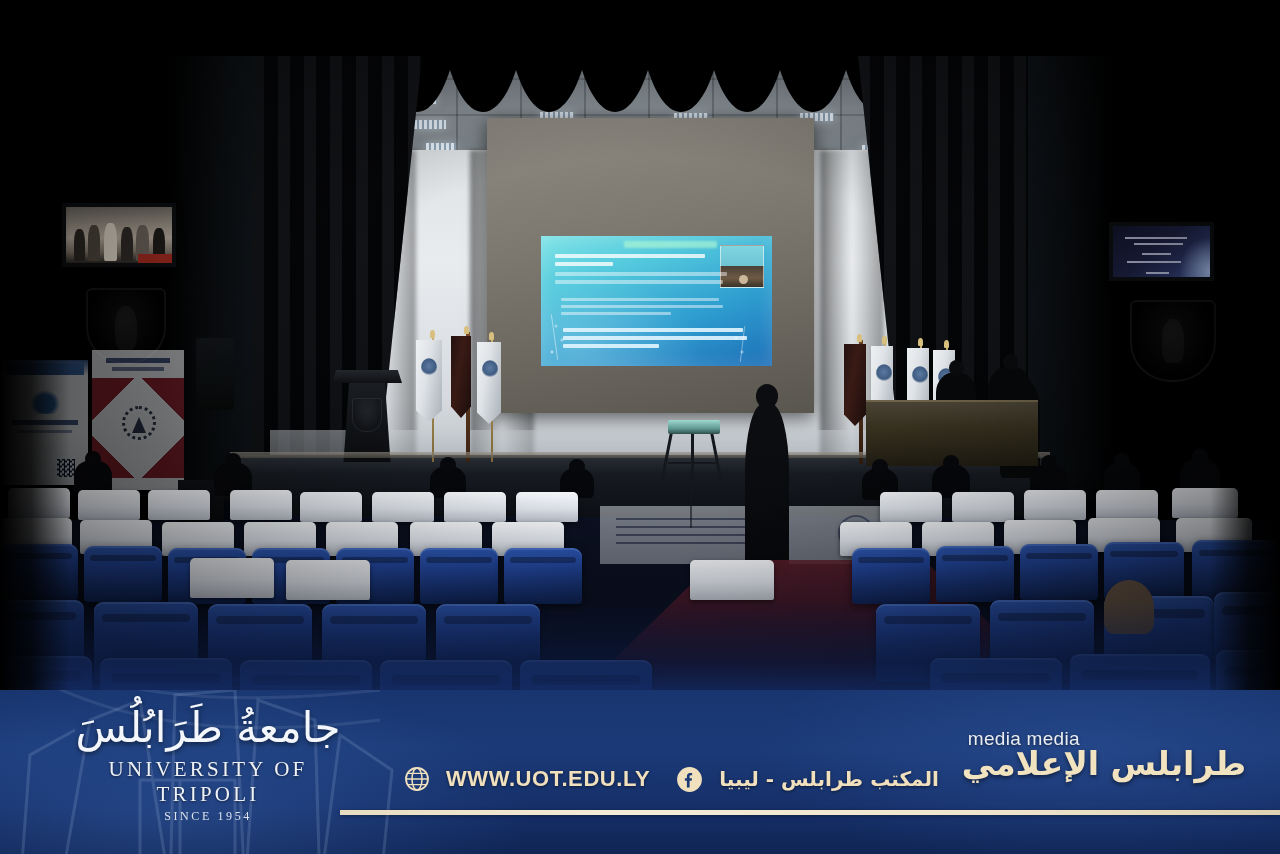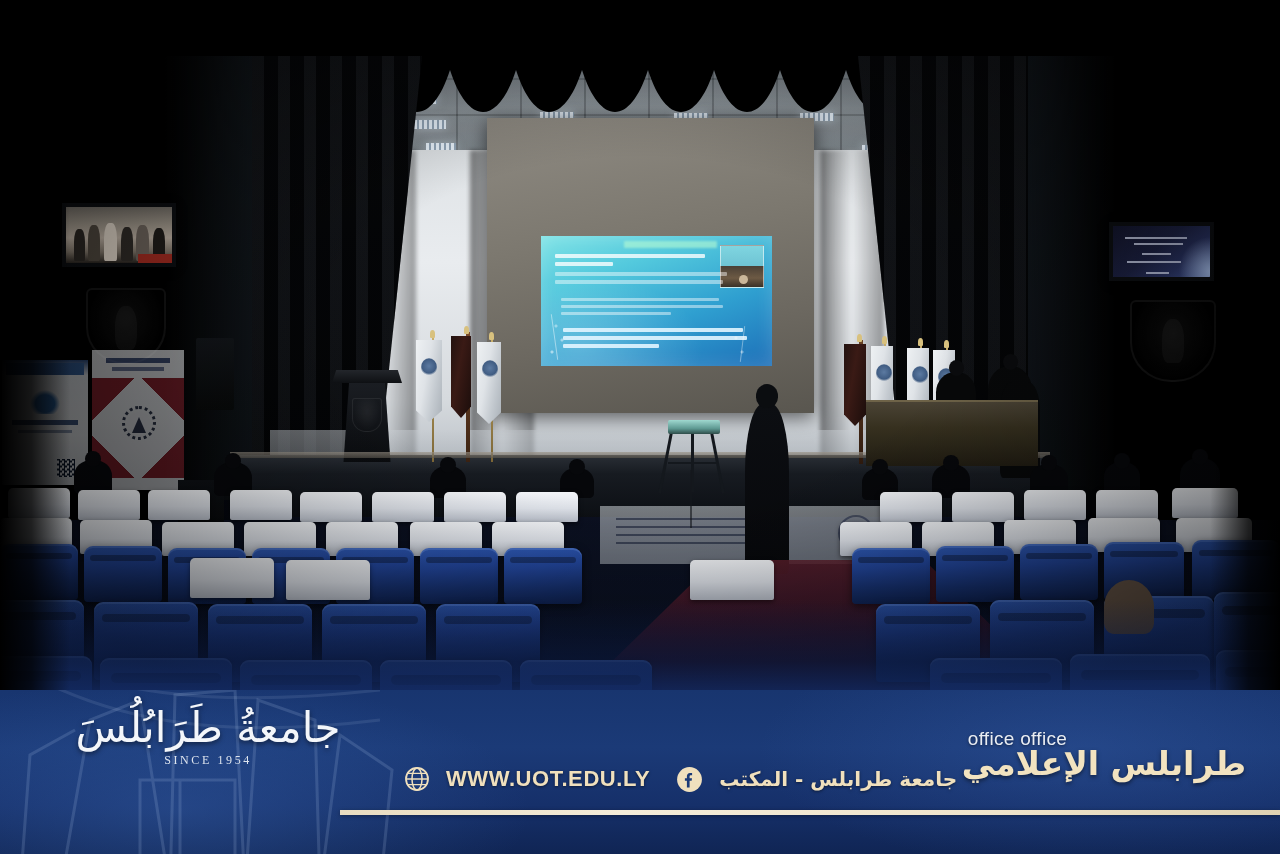--- a/index.html
+++ b/index.html
@@ -834,43 +834,44 @@
         <g fill="none" stroke="#cfe0f7" stroke-width="3">
           <path d="M0 0 C80 40 180 60 360 40"></path>
           <path d="M20 30 C100 70 200 90 360 70"></path>
           <path d="M60 -10 C120 30 230 50 360 20"></path>
         </g>
       </svg>
     </div>
 
     <div class="brand">
       <div class="ar">جامعةُ طَرَابُلُسَ</div>
+      <div class="en">UNIVERSITY OF TRIPOLI</div>
       <div class="since">SINCE 1954</div>
     </div>
 
     <div class="contact">
       <span class="ico">
         <svg width="26" height="26" viewBox="0 0 26 26">
           <circle cx="13" cy="13" r="11" fill="none" stroke="#f0e0bd" stroke-width="1.8"></circle>
           <ellipse cx="13" cy="13" rx="5" ry="11" fill="none" stroke="#f0e0bd" stroke-width="1.5"></ellipse>
           <path d="M2.4 13 H23.6 M4 7.4 H22 M4 18.6 H22" stroke="#f0e0bd" stroke-width="1.4" fill="none"></path>
         </svg>
       </span>
       <span class="url">WWW.UOT.EDU.LY</span>
 
       <span class="ico" style="margin-left:10px;">
         <svg width="27" height="27" viewBox="0 0 27 27">
           <circle cx="13.5" cy="13.5" r="12.4" fill="#f0e0bd"></circle>
           <path d="M16.1 9.3h-1.6c-.5 0-.9.4-.9 1v1.9h2.4l-.35 2.6h-2.05v6.6h-2.7v-6.6H8.9v-2.6h2.0V10.1c0-1.9 1.2-3.2 3.05-3.2h2.15z" fill="#1b3a77"></path>
         </svg>
       </span>
-      <span class="fbtext">جامعة طرابلس - المكتب</span>
+      <span class="fbtext">المكتب طرابلس - ليبيا</span>
     </div>
 
     <div class="media">
-      <div class="en">office office</div>
+      <div class="en">media media</div>
       <div class="ar">طرابلس الإعلامي</div>
     </div>
 
     <div class="rule"></div>
   </div>
 
 </div>
 
 </body></html>

